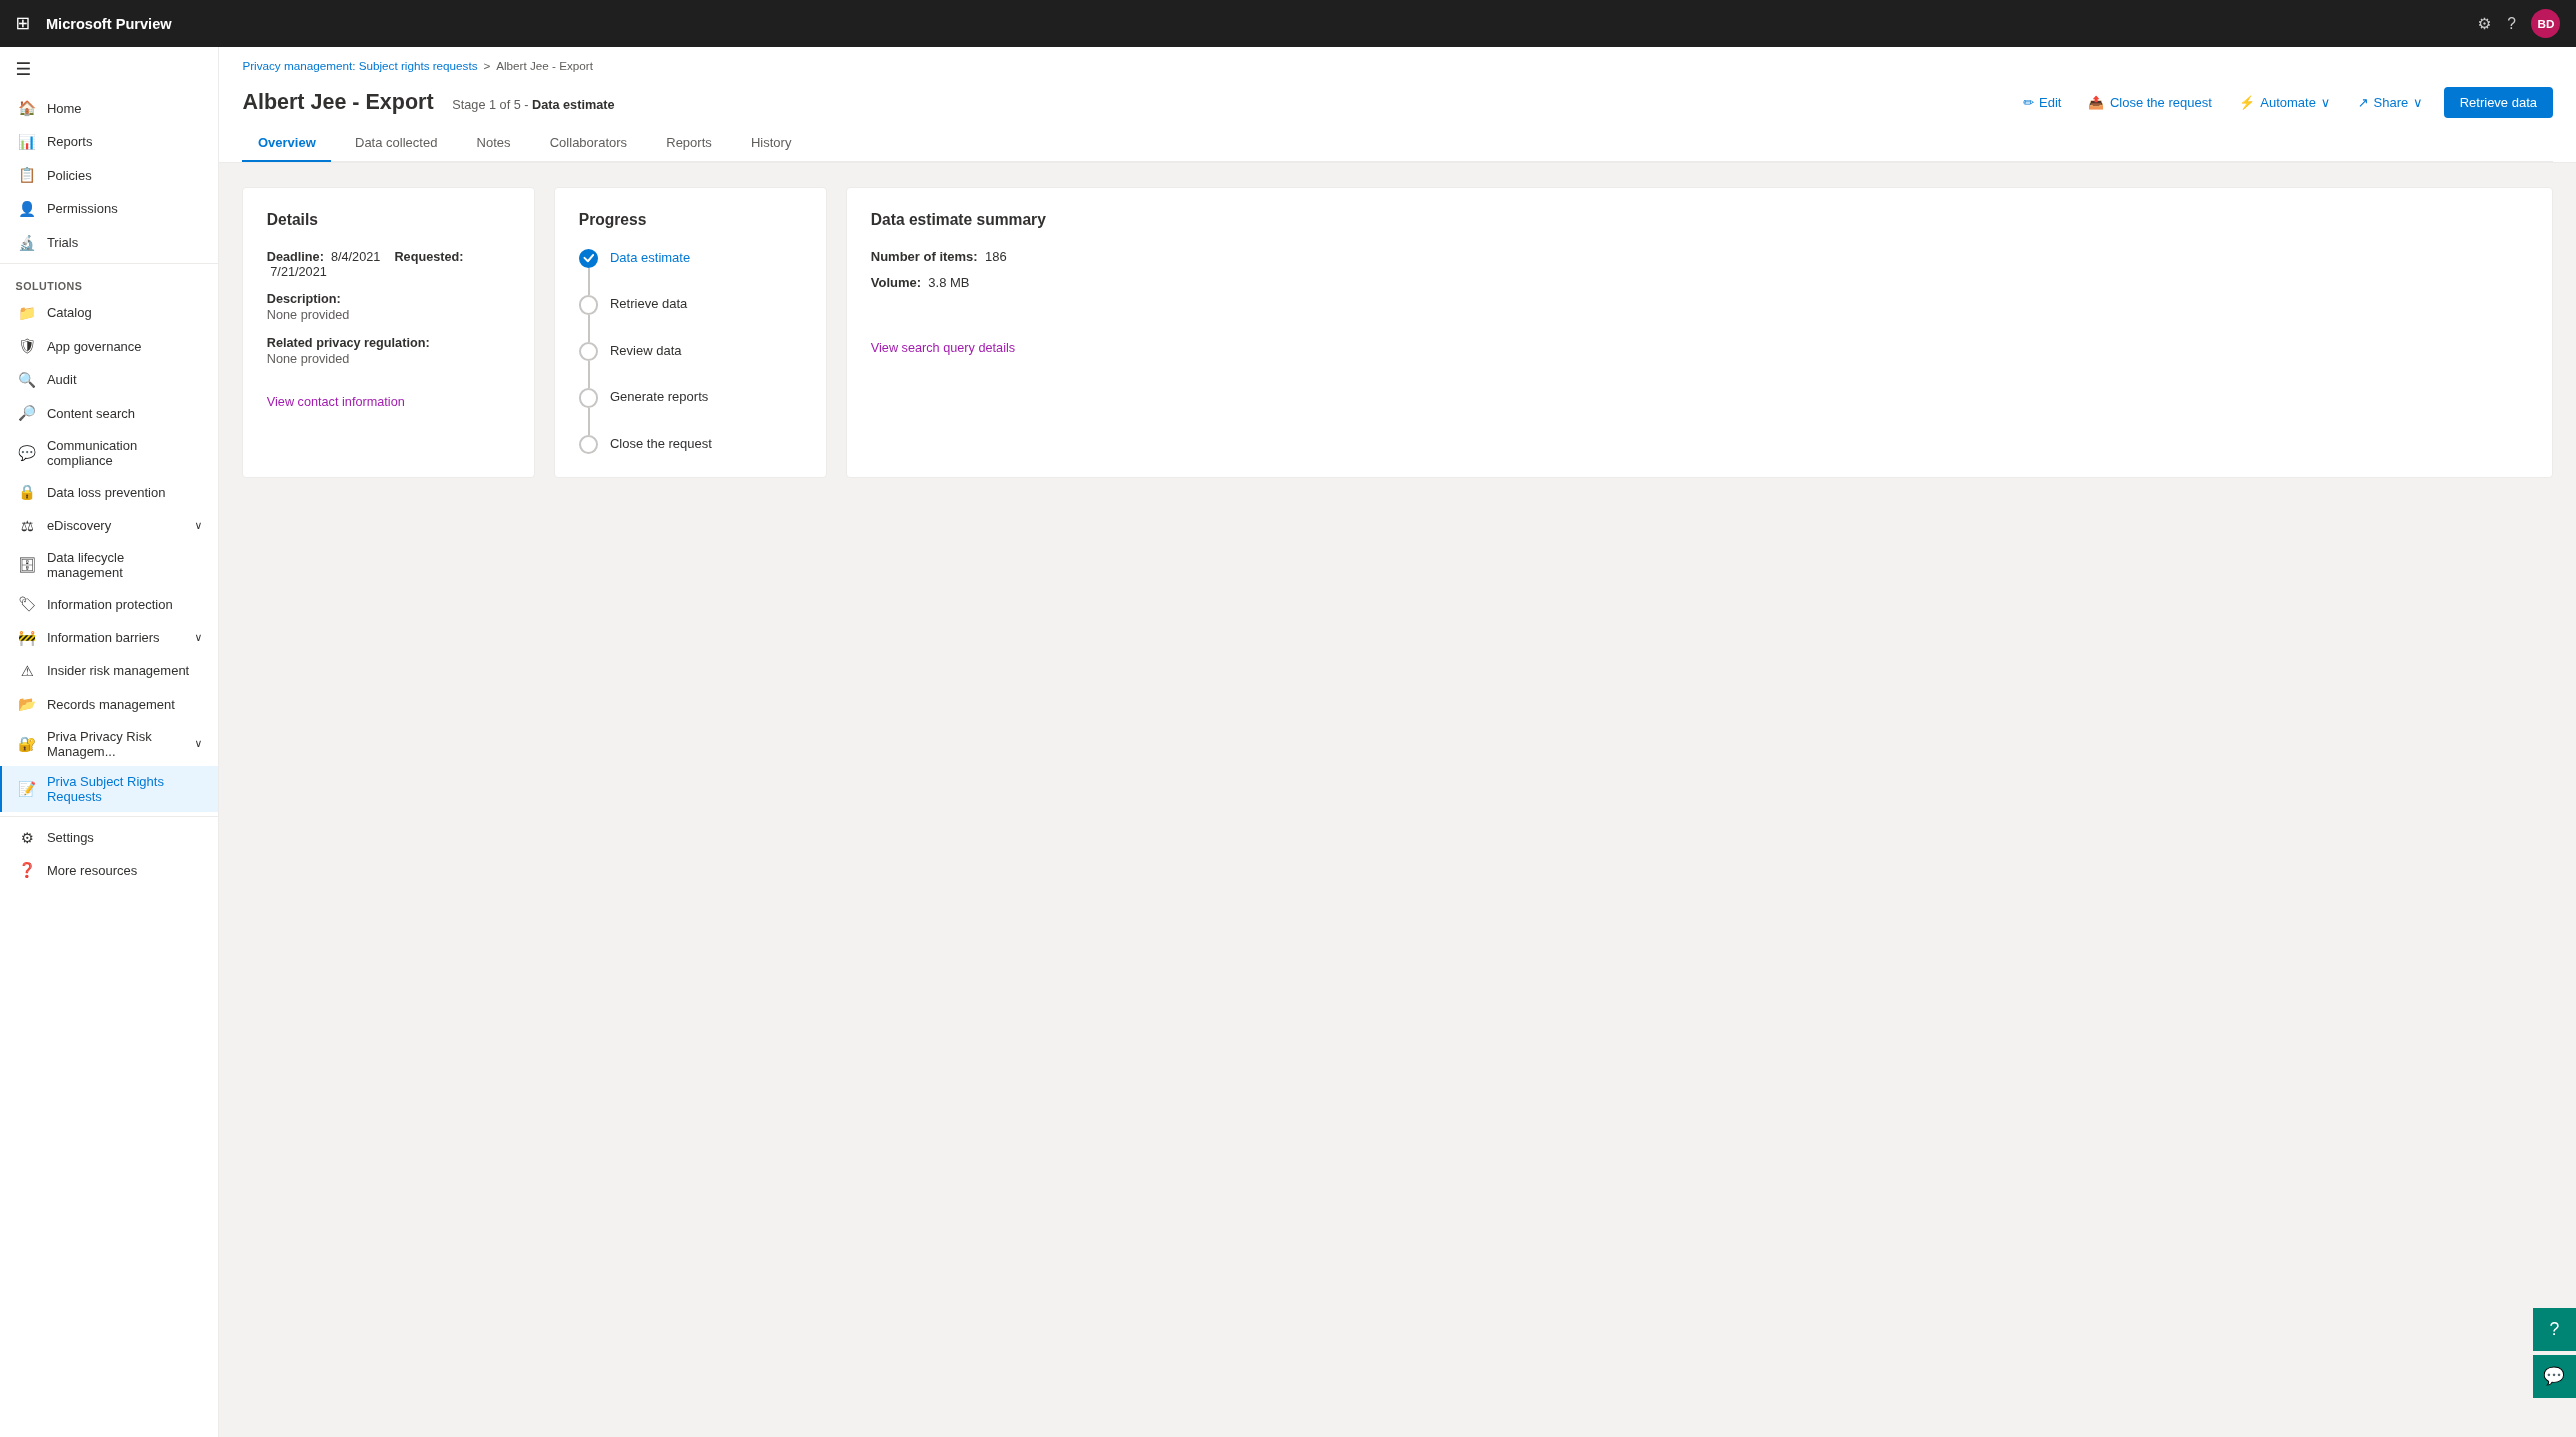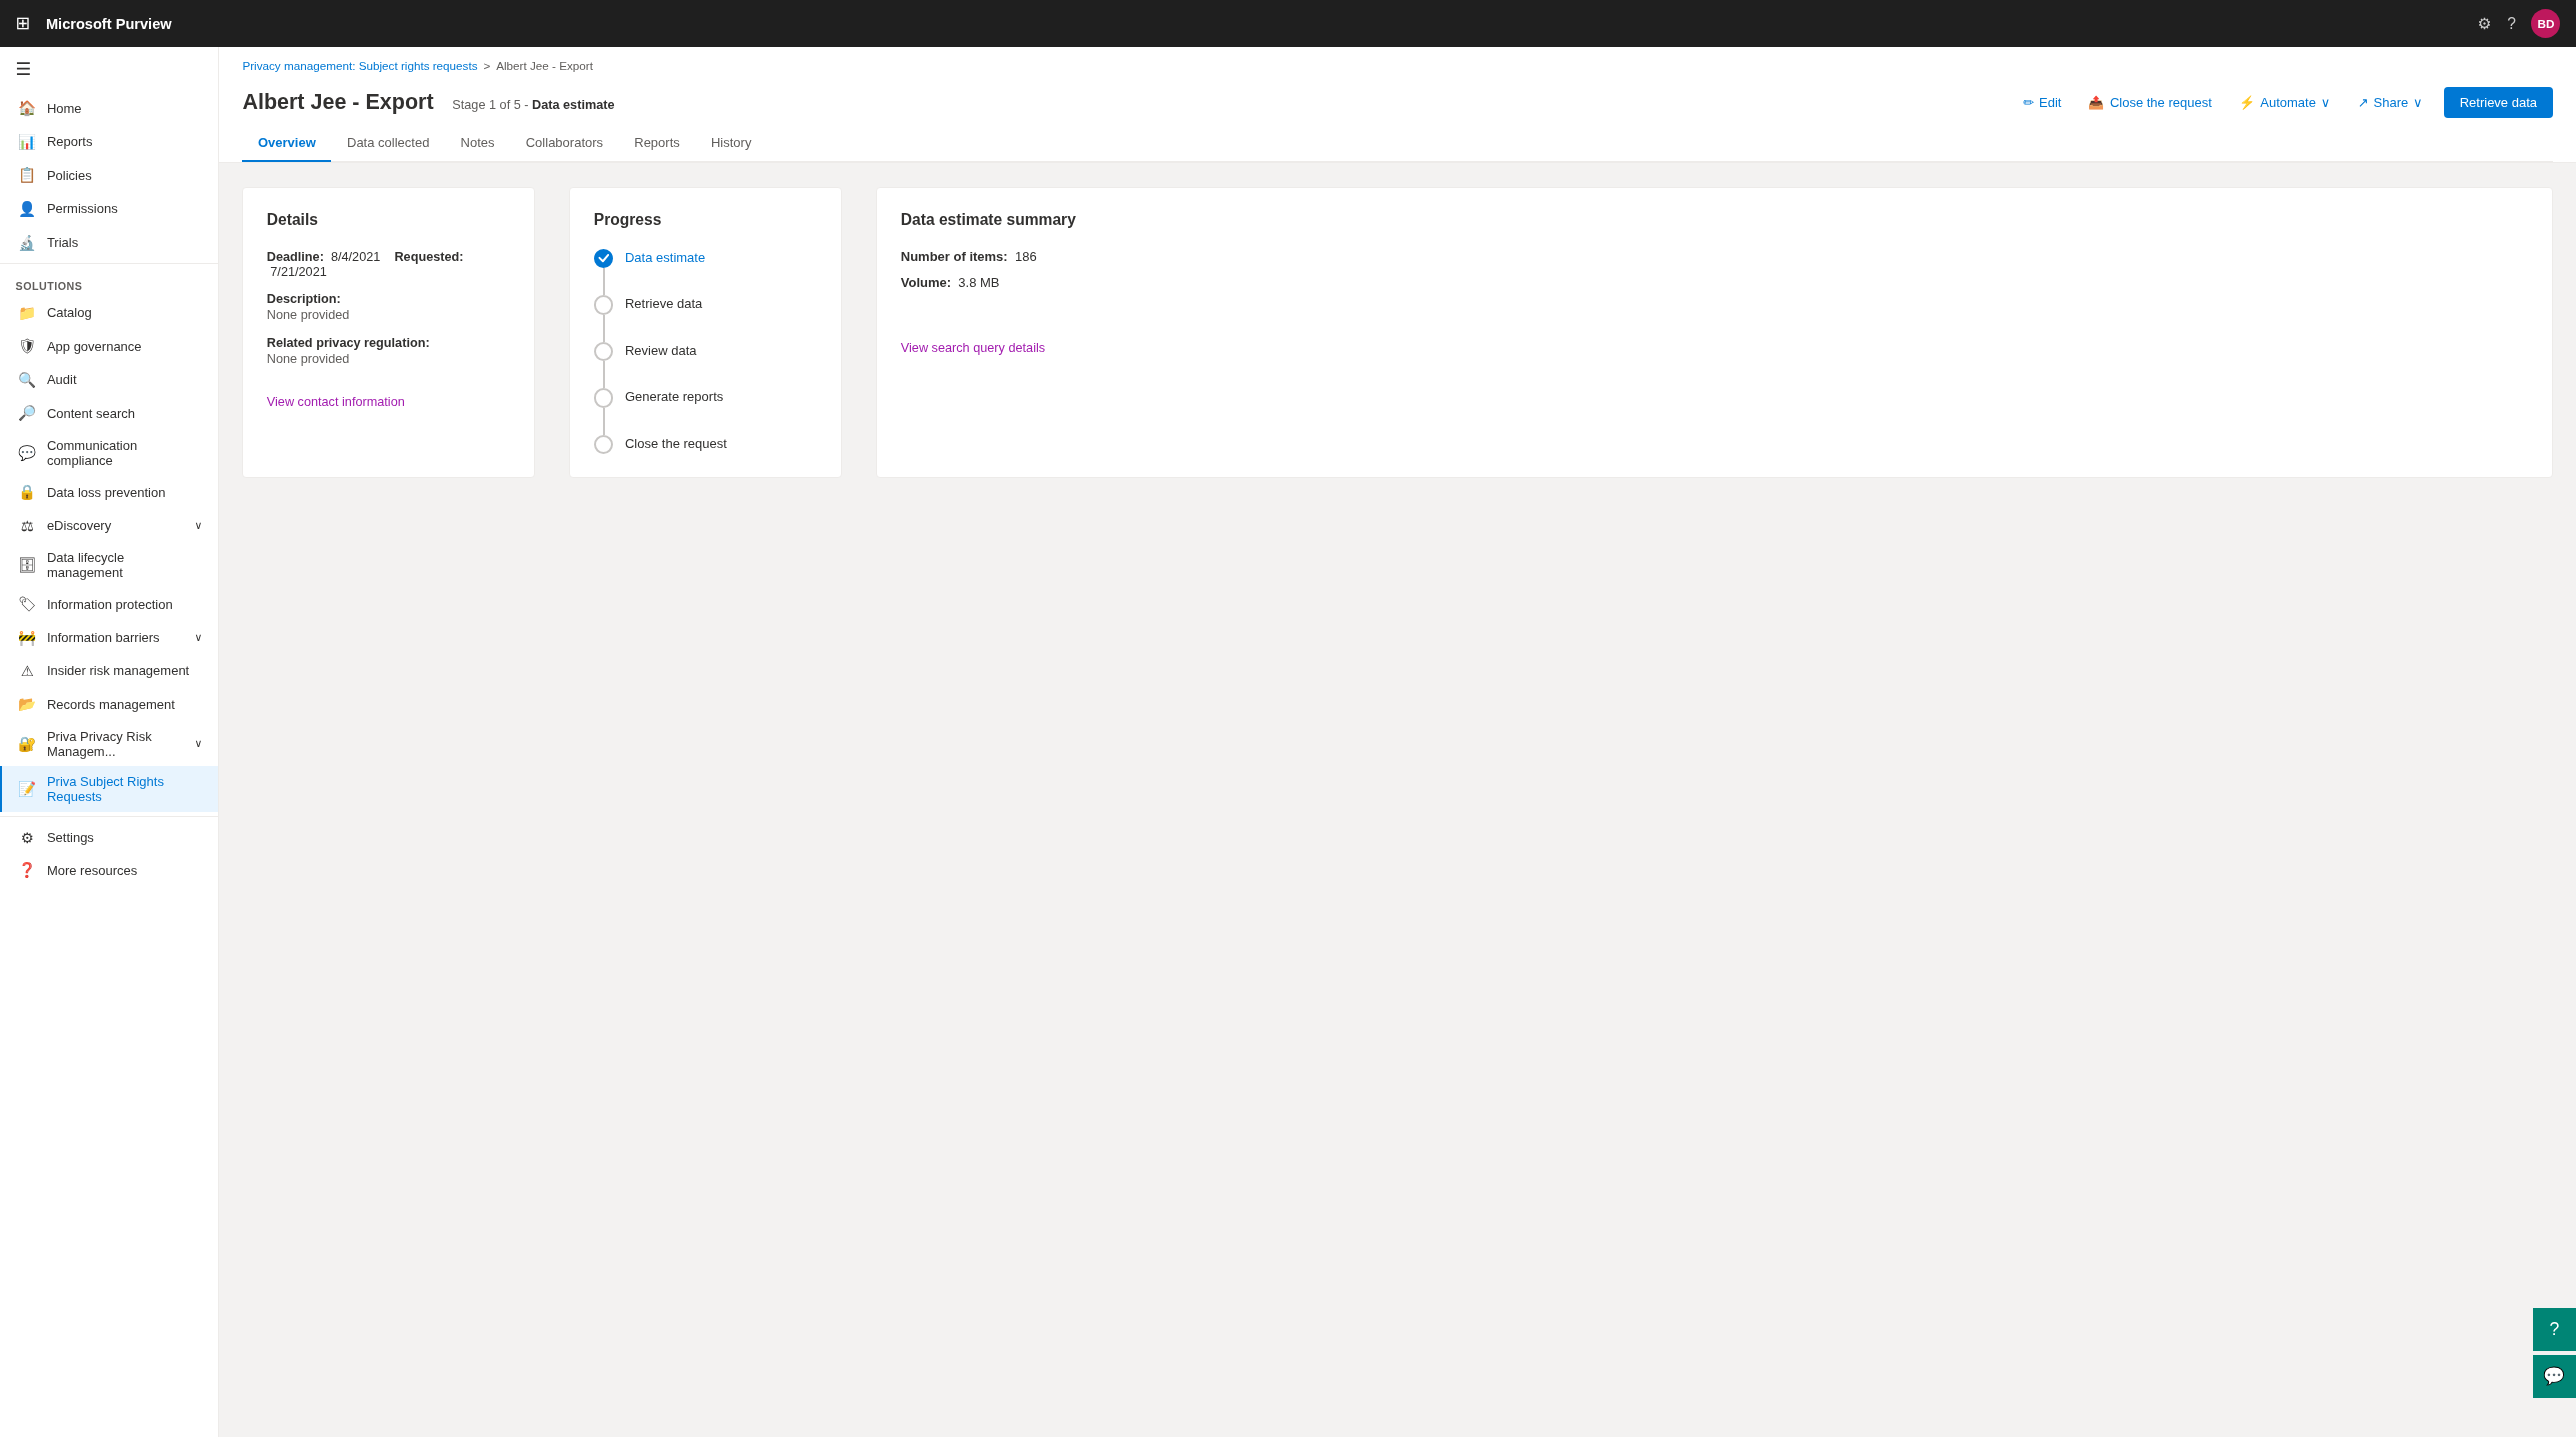--- a/index.html
+++ b/index.html
@@ -114,21 +114,21 @@
       font-size: 13px; font-weight: 400; padding: 3.9px 5.9px;
     }
     .retrieve-data-btn {
       background: #0078d4; color: #fff; border: none;
       padding: 7.8px 15.6px; border-radius: 3.9px; cursor: pointer;
       font-size: 13px; font-weight: 500;
     }
 
     
     .tabs-row {
-      display: flex; align-items: center; gap: 0;
+      display: flex; align-items: center; gap: 8px;
       border-bottom: 1px solid #edebe9;
       margin-top: 7.8px;
     }
     .tab {
       padding: 9.8px 15.6px;
       cursor: pointer;
       font-size: 13px;
       color: #605e5c;
       border-bottom: 2px solid transparent;
       margin-bottom: -1px;
@@ -136,21 +136,21 @@
     .tab.active {
       color: #0078d4;
       border-bottom: 2px solid #0078d4;
       font-weight: 600;
     }
 
     
     .cards-area {
       padding: 23.4px;
       display: flex;
-      gap: 34px;
+      gap: 19px;
       flex-wrap: wrap;
     }
     .card {
       background: #fff;
       border: 1px solid #edebe9;
       border-radius: 3.9px;
       padding: 23.4px;
     }
     .card-details { width: 293px; }
     .card-progress { width: 273px; }

